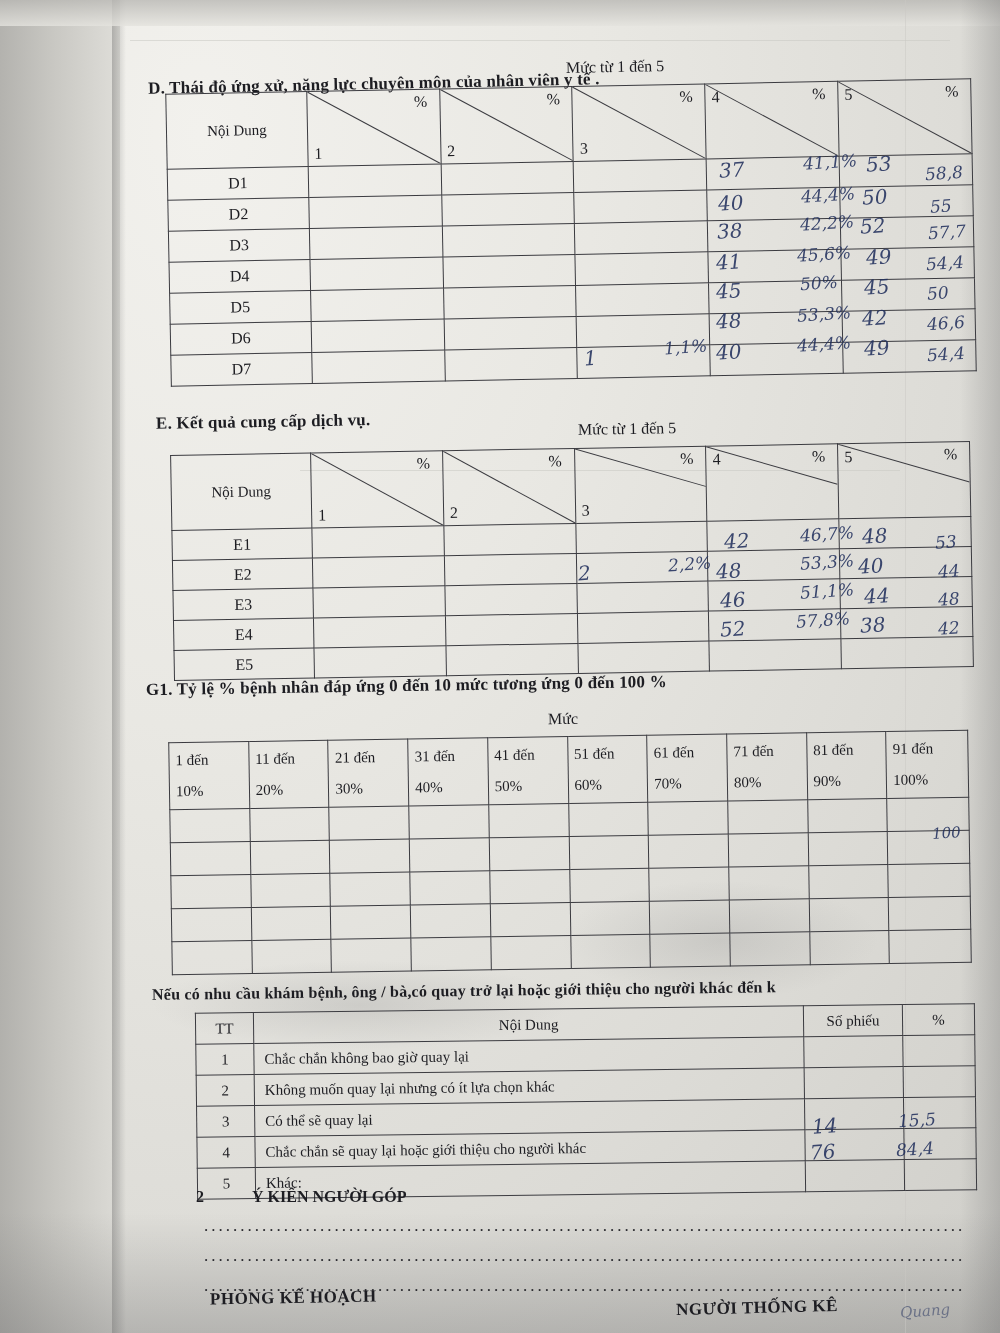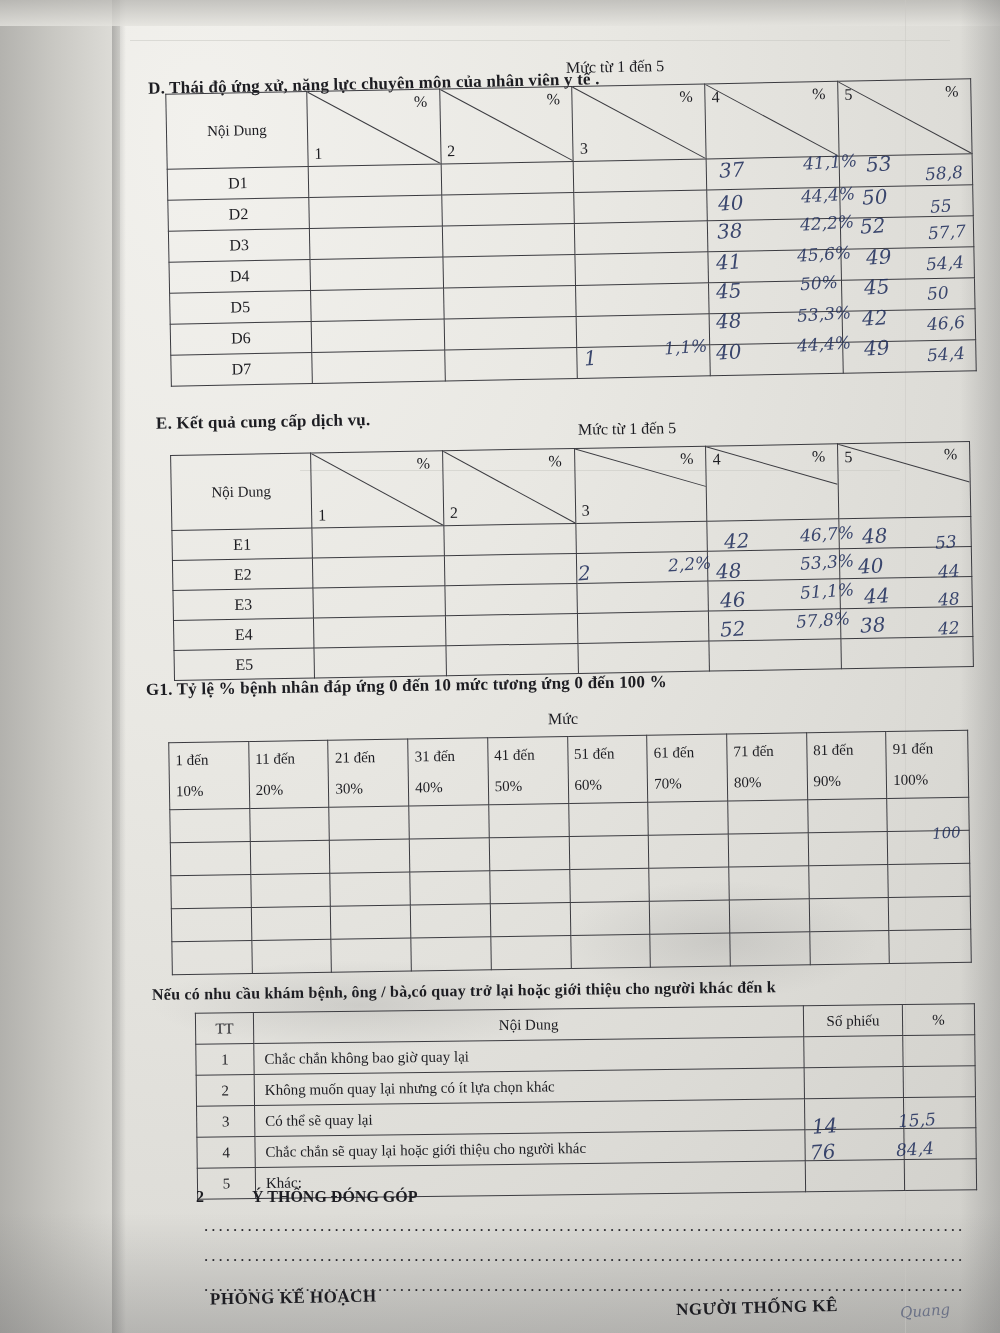--- a/index.html
+++ b/index.html
@@ -523,21 +523,21 @@
       </tr>
     </tbody>
       </table>
 
     <div class="hw" style="left:812px;top:1114px">14</div>
     <div class="hw sm" style="left:898px;top:1110px">15,5</div>
     <div class="hw" style="left:810px;top:1140px">76</div>
     <div class="hw sm" style="left:896px;top:1139px">84,4</div>
 
     <div class="lbl-b" style="left:196px;top:1188px">2</div>
-    <div class="lbl-b" style="left:252px;top:1188px">Ý THỐNG ĐÓNG GÓP</div>
+    <div class="lbl-b" style="left:252px;top:1188px">Ý KIẾN NGƯỜI GÓP</div>
 
     <div class="dots" style="left:204px;top:1216px;width:760px">..........................................................................................................</div>
     <div class="dots" style="left:204px;top:1246px;width:760px">..........................................................................................................</div>
     <div class="dots" style="left:204px;top:1276px;width:760px">..........................................................................................................</div>
 
     <div class="sig" style="left:210px;top:1288px;transform:rotate(-1deg)">PHÒNG KẾ HOẠCH</div>
     <div class="sig" style="left:676px;top:1298px;transform:rotate(-1.5deg)">NGƯỜI THỐNG KÊ</div>
     <div class="hw tiny" style="left:900px;top:1302px;opacity:.5">Quang</div>
   </div>
 </div>

